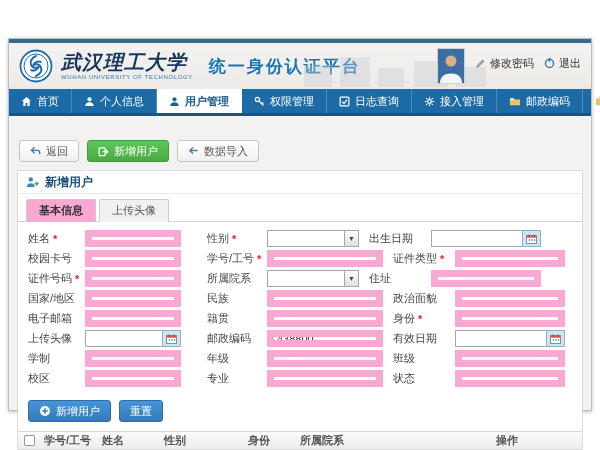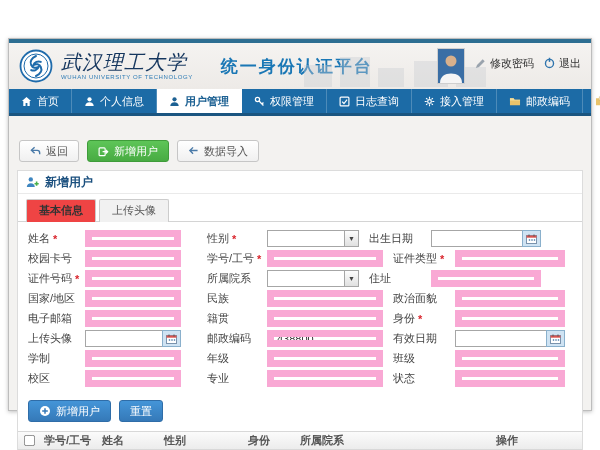--- a/index.html
+++ b/index.html
@@ -12,24 +12,24 @@
   .hdr{height:46px;background:linear-gradient(#f5f3f1,#edeae7);position:relative;
     display:flex;align-items:center;padding:0 10px;overflow:hidden}
   .skyline{position:absolute;left:295px;top:10px;width:210px;height:34px;opacity:.38;pointer-events:none;background:
     linear-gradient(#c9cdd2,#c9cdd2) 0 12px/28px 22px no-repeat,
     linear-gradient(#c9cdd2,#c9cdd2) 36px 4px/30px 30px no-repeat,
     linear-gradient(#c9cdd2,#c9cdd2) 74px 15px/26px 19px no-repeat,
     linear-gradient(#c9cdd2,#c9cdd2) 110px 8px/34px 26px no-repeat,
     linear-gradient(#c9cdd2,#c9cdd2) 152px 14px/30px 20px no-repeat}
   .logo{flex:0 0 auto;margin-right:8px;display:flex}
   .uni{display:flex;flex-direction:column;line-height:1}
-  .uni-cn{font-family:"DejaVu Serif",serif;font-weight:normal;font-style:italic;font-size:20px;
+  .uni-cn{font-family:"DejaVu Serif",serif;font-weight:bold;font-style:italic;font-size:20px;
     color:#15365e;letter-spacing:1px;white-space:nowrap}
   .uni-en{font-size:6px;color:#2f7cb5;letter-spacing:.6px;margin-top:2px}
-  .plat{font-size:17px;font-weight:bold;color:#1a77b5;letter-spacing:2px;margin-left:28px;white-space:nowrap}
+  .plat{font-size:17px;font-weight:bold;color:#1a77b5;letter-spacing:2px;margin-left:16px;white-space:nowrap}
   .hdr-right{margin-left:auto;display:flex;align-items:flex-end;gap:10px;position:relative;z-index:2}
   .avatar{width:28px;height:36px;border:1px solid #cfcfcf;background:#3a6ea5;display:block;margin-bottom:1px}
   .hlink{display:inline-flex;align-items:center;gap:4px;font-size:11px;color:#333;cursor:pointer;margin-bottom:14px;white-space:nowrap}
   
   .nav{height:24px;background:#1c6ba6;display:flex}
   .ntab{display:flex;align-items:center;gap:5px;padding:0 12px;color:#fff;font-size:11px;
     border-right:1px solid rgba(255,255,255,.22);cursor:pointer;white-space:nowrap}
   .ntab svg{flex:0 0 auto}
   .ntab.active{background:#fff;color:#1d6193;font-weight:bold}
   .navunder{height:3px;background:#1a5580}
@@ -39,21 +39,21 @@
   .btn{display:inline-flex;align-items:center;gap:5px;font-size:11px;height:22px;padding:0 10px;
     border-radius:3px;border:1px solid #c6c6c6;background:linear-gradient(#fff,#f0f0f0);color:#555;cursor:pointer}
   .btn-green{background:linear-gradient(#5ec558,#48ab42);border-color:#3f9c3a;color:#fff}
   .btn-blue{background:linear-gradient(#4495d8,#3579b8);border-color:#2f6da8;color:#fff}
   .panel{background:#fff;border:1px solid #dcdcdc;flex:1;display:flex;flex-direction:column}
   .phd{height:23px;display:flex;align-items:center;gap:6px;padding:0 8px;border-bottom:1px solid #eaeaea;
     color:#1a4f7e;font-weight:bold;font-size:12px}
   .tabs{display:flex;gap:3px;padding:4px 8px 0;border-bottom:1px solid #d4d4d4}
   .tab{font-size:11px;padding:3px 12px 4px;border:1px solid #ccc;border-bottom:none;background:#f1f1f1;
     color:#555;border-radius:2px 2px 0 0;position:relative;top:1px;cursor:pointer;white-space:nowrap}
-  .tab.active{background:#ef4444;font-weight:bold;color:#333}
+  .tab.active{background:#f9a8d4;font-weight:bold;color:#333}
   
   .formbox{padding:8px 10px 5px}
   .frow{display:flex;align-items:center;margin-bottom:3px;height:17px}
   .fg{display:flex;align-items:center}
   .g1{margin-right:26px}.g2{margin-right:10px}
   .flb{font-size:11px;color:#444;display:inline-flex;gap:3px;align-items:center}
   .flb i{font-style:normal}
   .star{color:#d9242c;font-weight:bold;font-size:11px}
   .l1{width:57px}.l2{width:60px}.l3{width:62px}
   .txt{height:17px;border:7px solid #f9a8d4;font-size:11px;padding:0 3px;color:#333;background:#fff}

